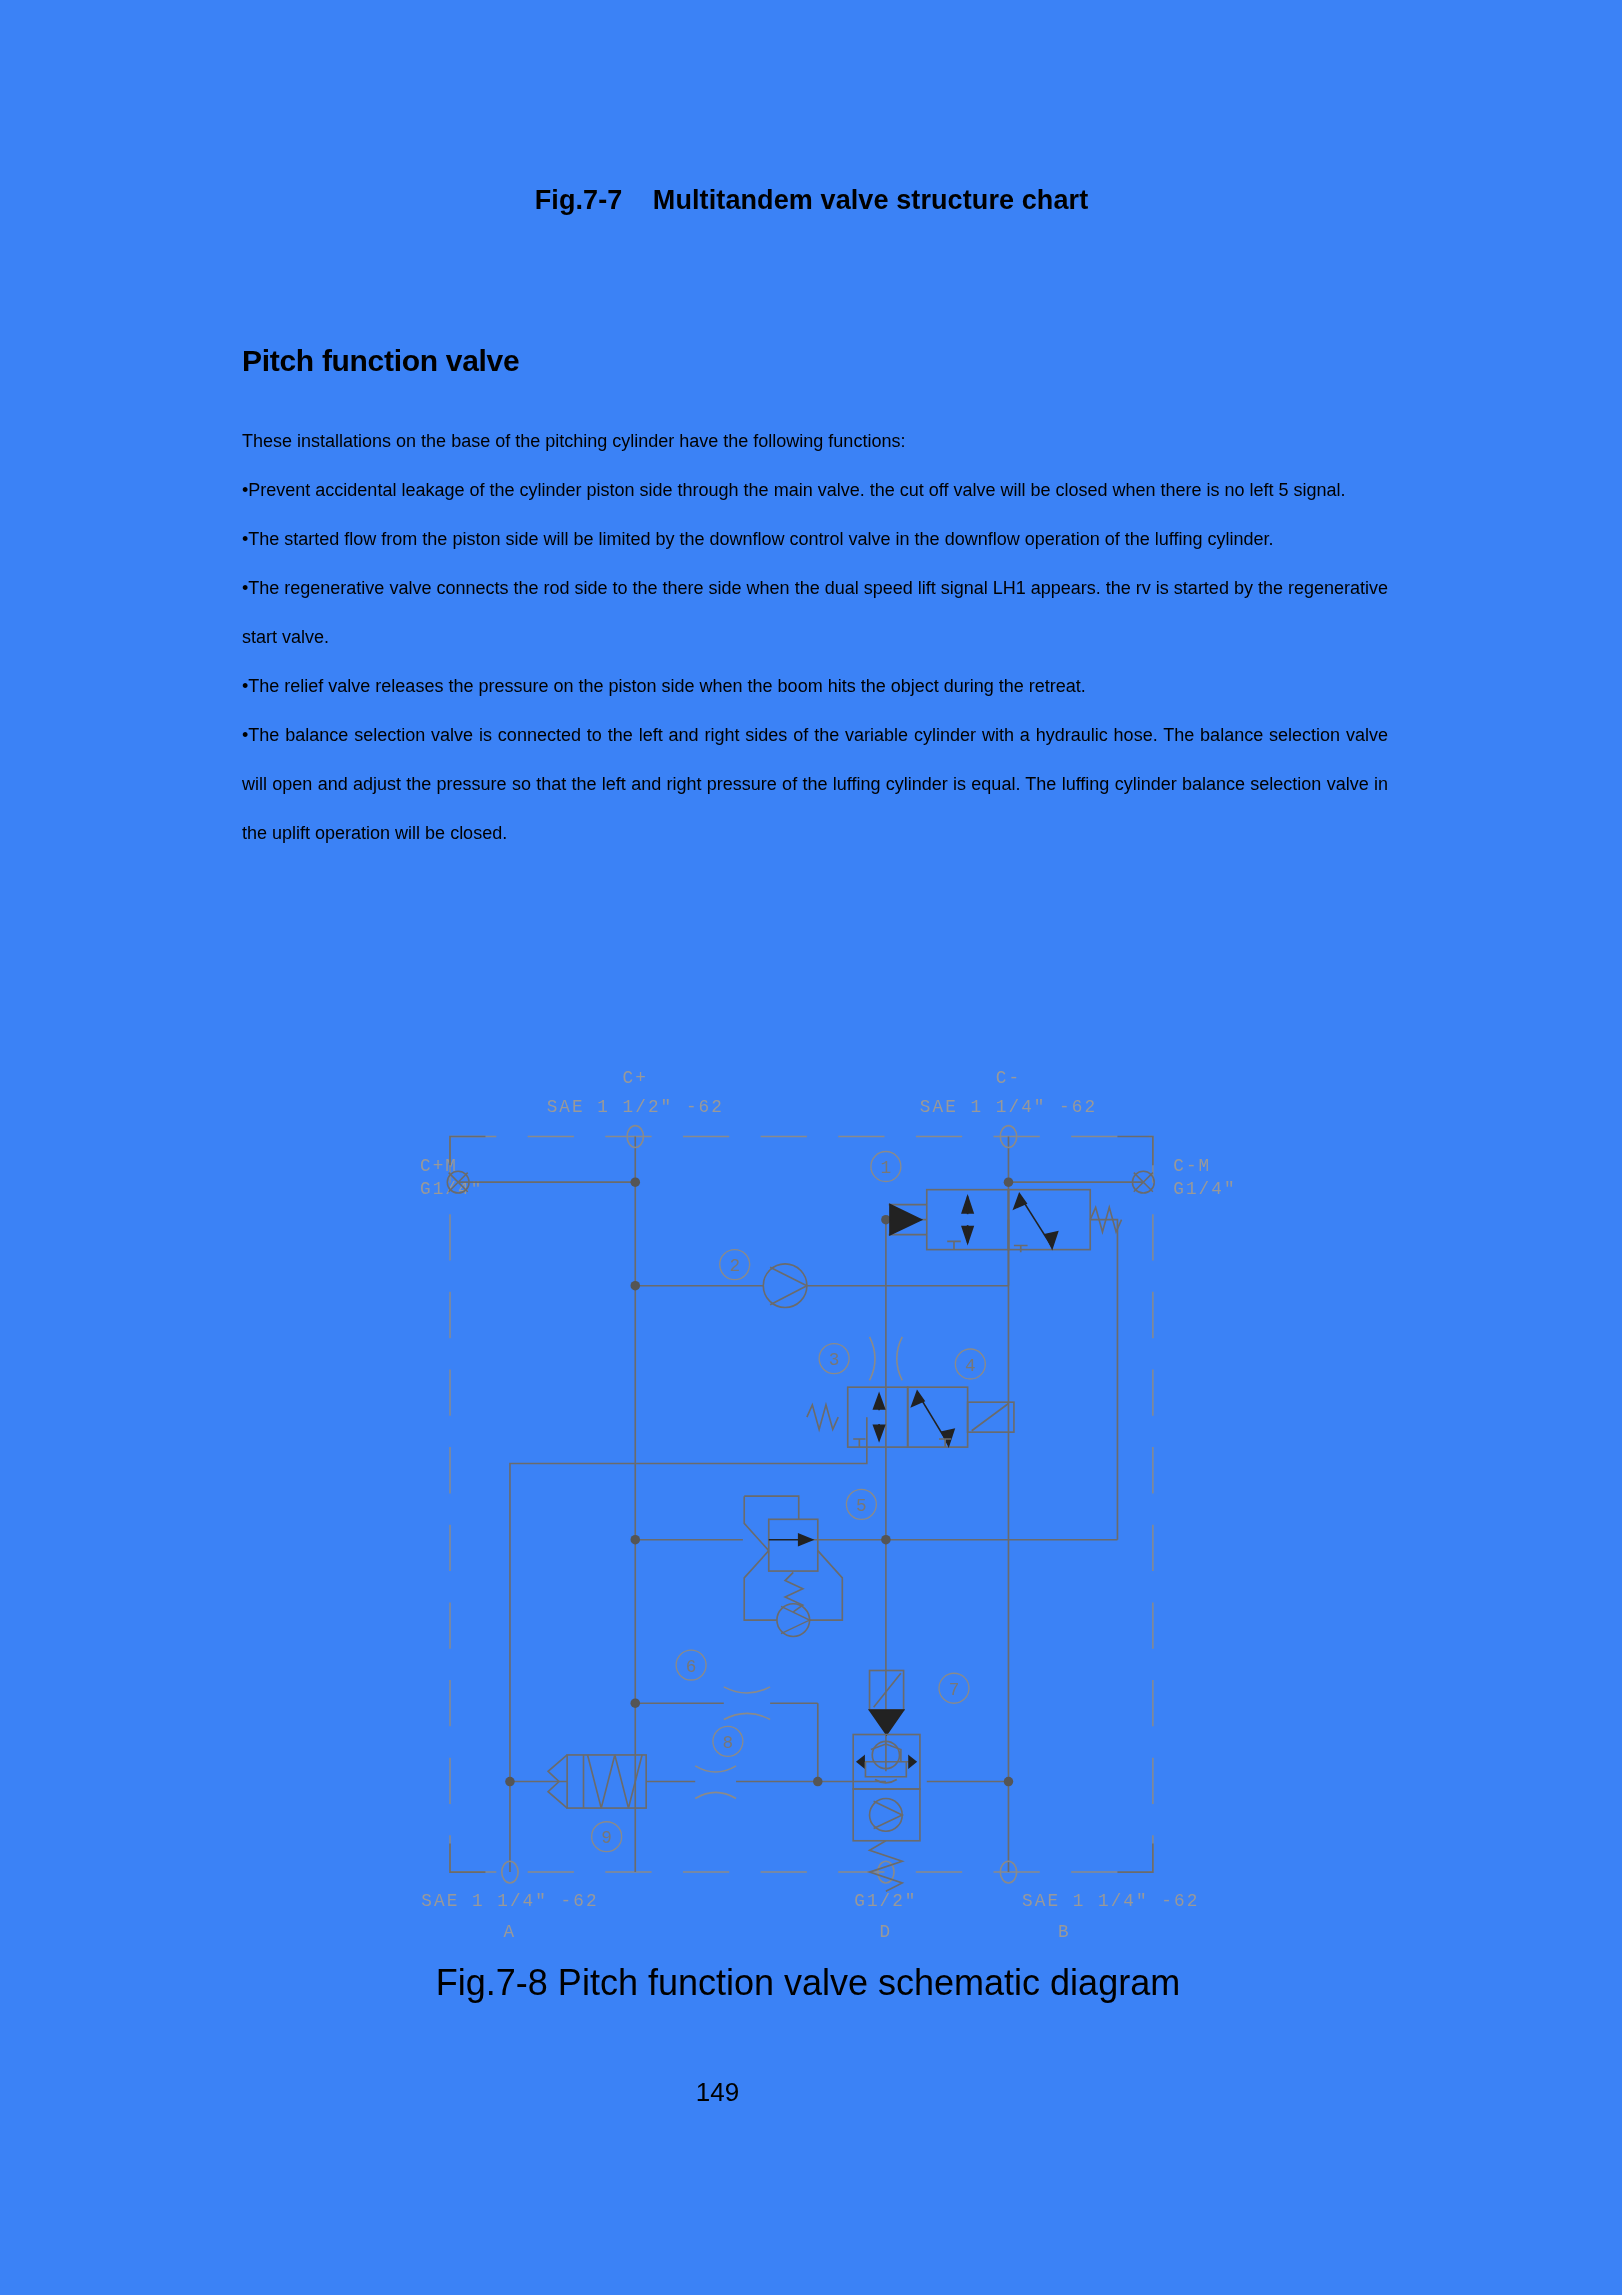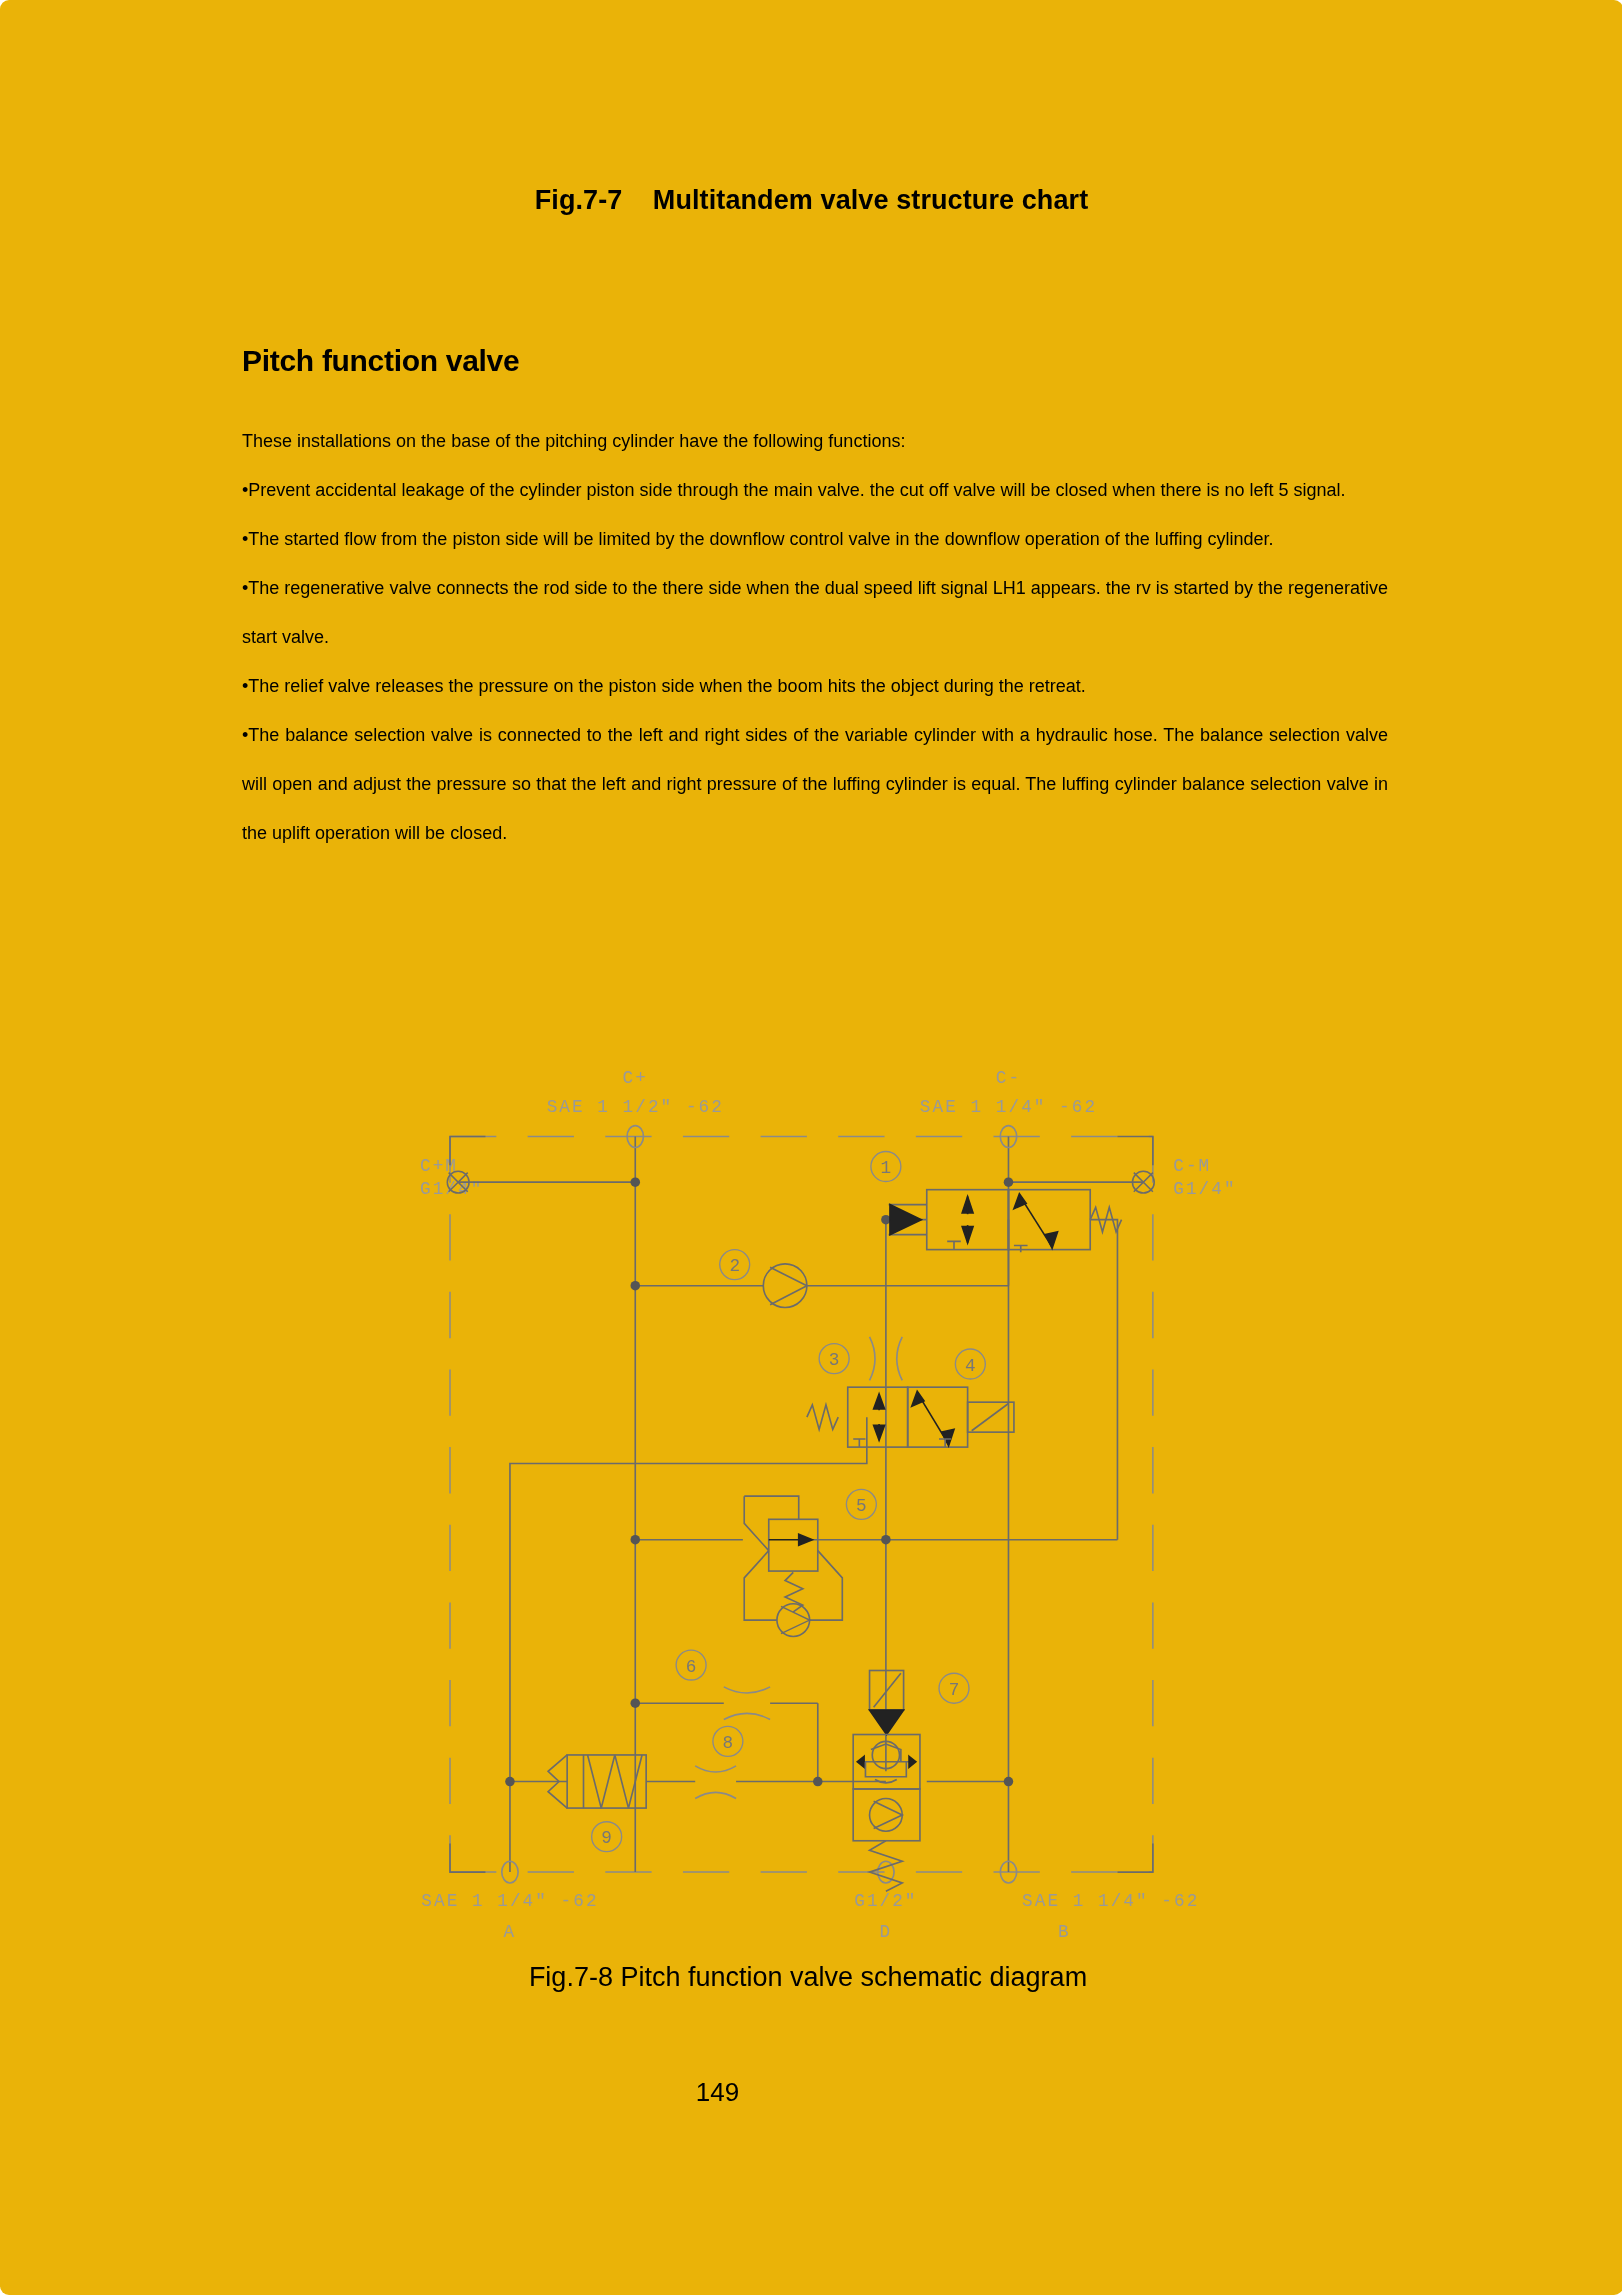--- a/index.html
+++ b/index.html
@@ -8,23 +8,22 @@
     background: #ffffff;
   }
   body {
     font-family: "Liberation Sans", sans-serif;
     color: #000000;
   }
   .page {
     position: relative;
     width: 1623px;
     height: 2295px;
-    background: #eab308;
+    background: #3b82f6;
     overflow: hidden;
-    border-radius: 9px;
   }
 
   
   .fig-header {
     position: absolute;
     top: 185px;
     left: 0;
     width: 1623px;
     text-align: center;
     font-size: 27px;
@@ -72,21 +71,21 @@
   }
   .schematic-wrap svg { display: block; }
 
   
   .fig-caption {
     position: absolute;
     top: 1962px;
     left: 0;
     width: 1616px;
     text-align: center;
-    font-size: 27px;
+    font-size: 36px;
   }
 
   
   .page-number {
     position: absolute;
     top: 2077px;
     left: 0;
     width: 1435px;
     text-align: center;
     font-size: 26px;

